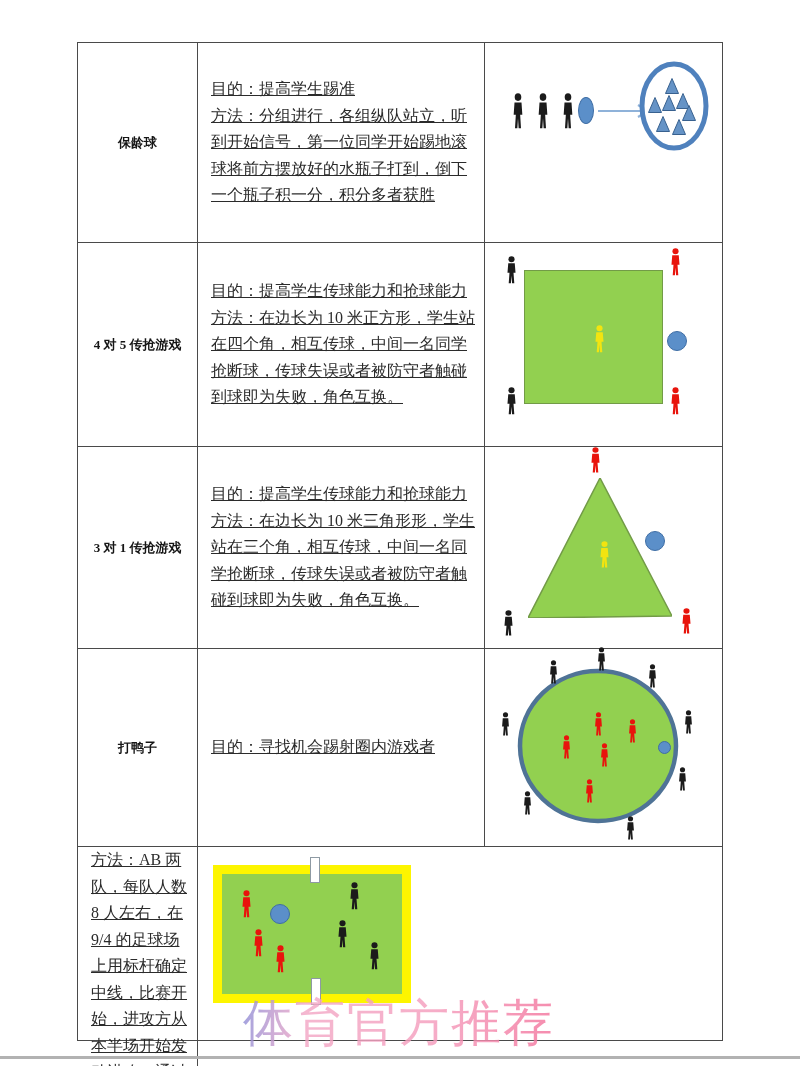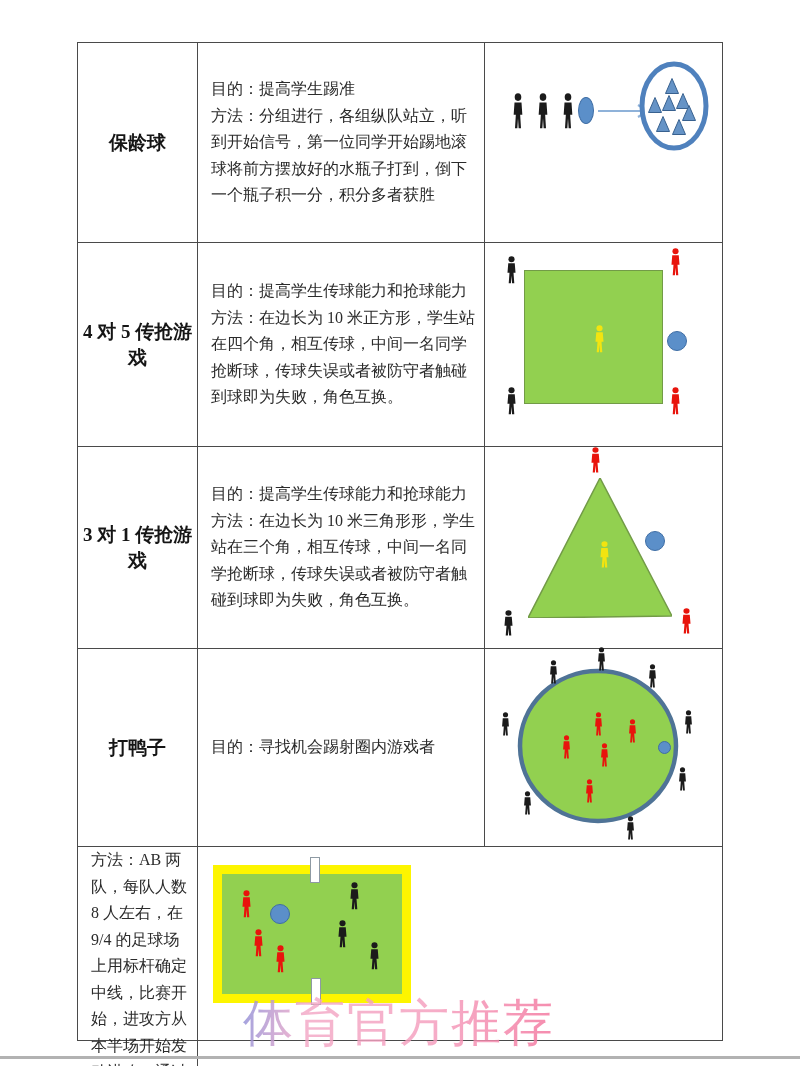--- a/index.html
+++ b/index.html
@@ -16,25 +16,25 @@
   .row + .row{border-top:1px solid #4a4a4a;}
   .row:nth-child(1){height:199px;}
   .row:nth-child(2){height:203px;}
   .row:nth-child(3){height:201px;}
   .row:nth-child(4){height:197px;}
   .row:nth-child(5){height:193px;}
   .cell{position:relative;box-sizing:border-box;}
   .cell.bdr{border-right:1px solid #4a4a4a;}
   .name-cell{
     display:flex;align-items:center;justify-content:center;text-align:center;
-    font-weight:bold;font-size:19px;color:#151515;padding:0 4px;
+    font-weight:bold;font-size:13px;color:#151515;padding:0 4px;
   }
   .desc-cell{
     display:flex;flex-direction:column;justify-content:center;
-    padding:0 8px 0 13px;font-size:16px;line-height:26.5px;color:#2b2b2b;
+    padding:0 8px 0 13px;font-size:16px;line-height:26.5px;color:#2b2b2b;text-decoration:underline;
   }
   .desc-cell p{margin:0;}
   .diagram-cell{position:relative;overflow:visible;}
   .abs{position:absolute;box-sizing:border-box;}
   .ball{border-radius:50%;}
   .watermark{
     position:absolute;left:243px;top:995px;z-index:9;white-space:nowrap;
     font-size:50px;line-height:1.15;letter-spacing:2px;
     color:rgba(243,150,190,0.9);opacity:0.82;
   }

